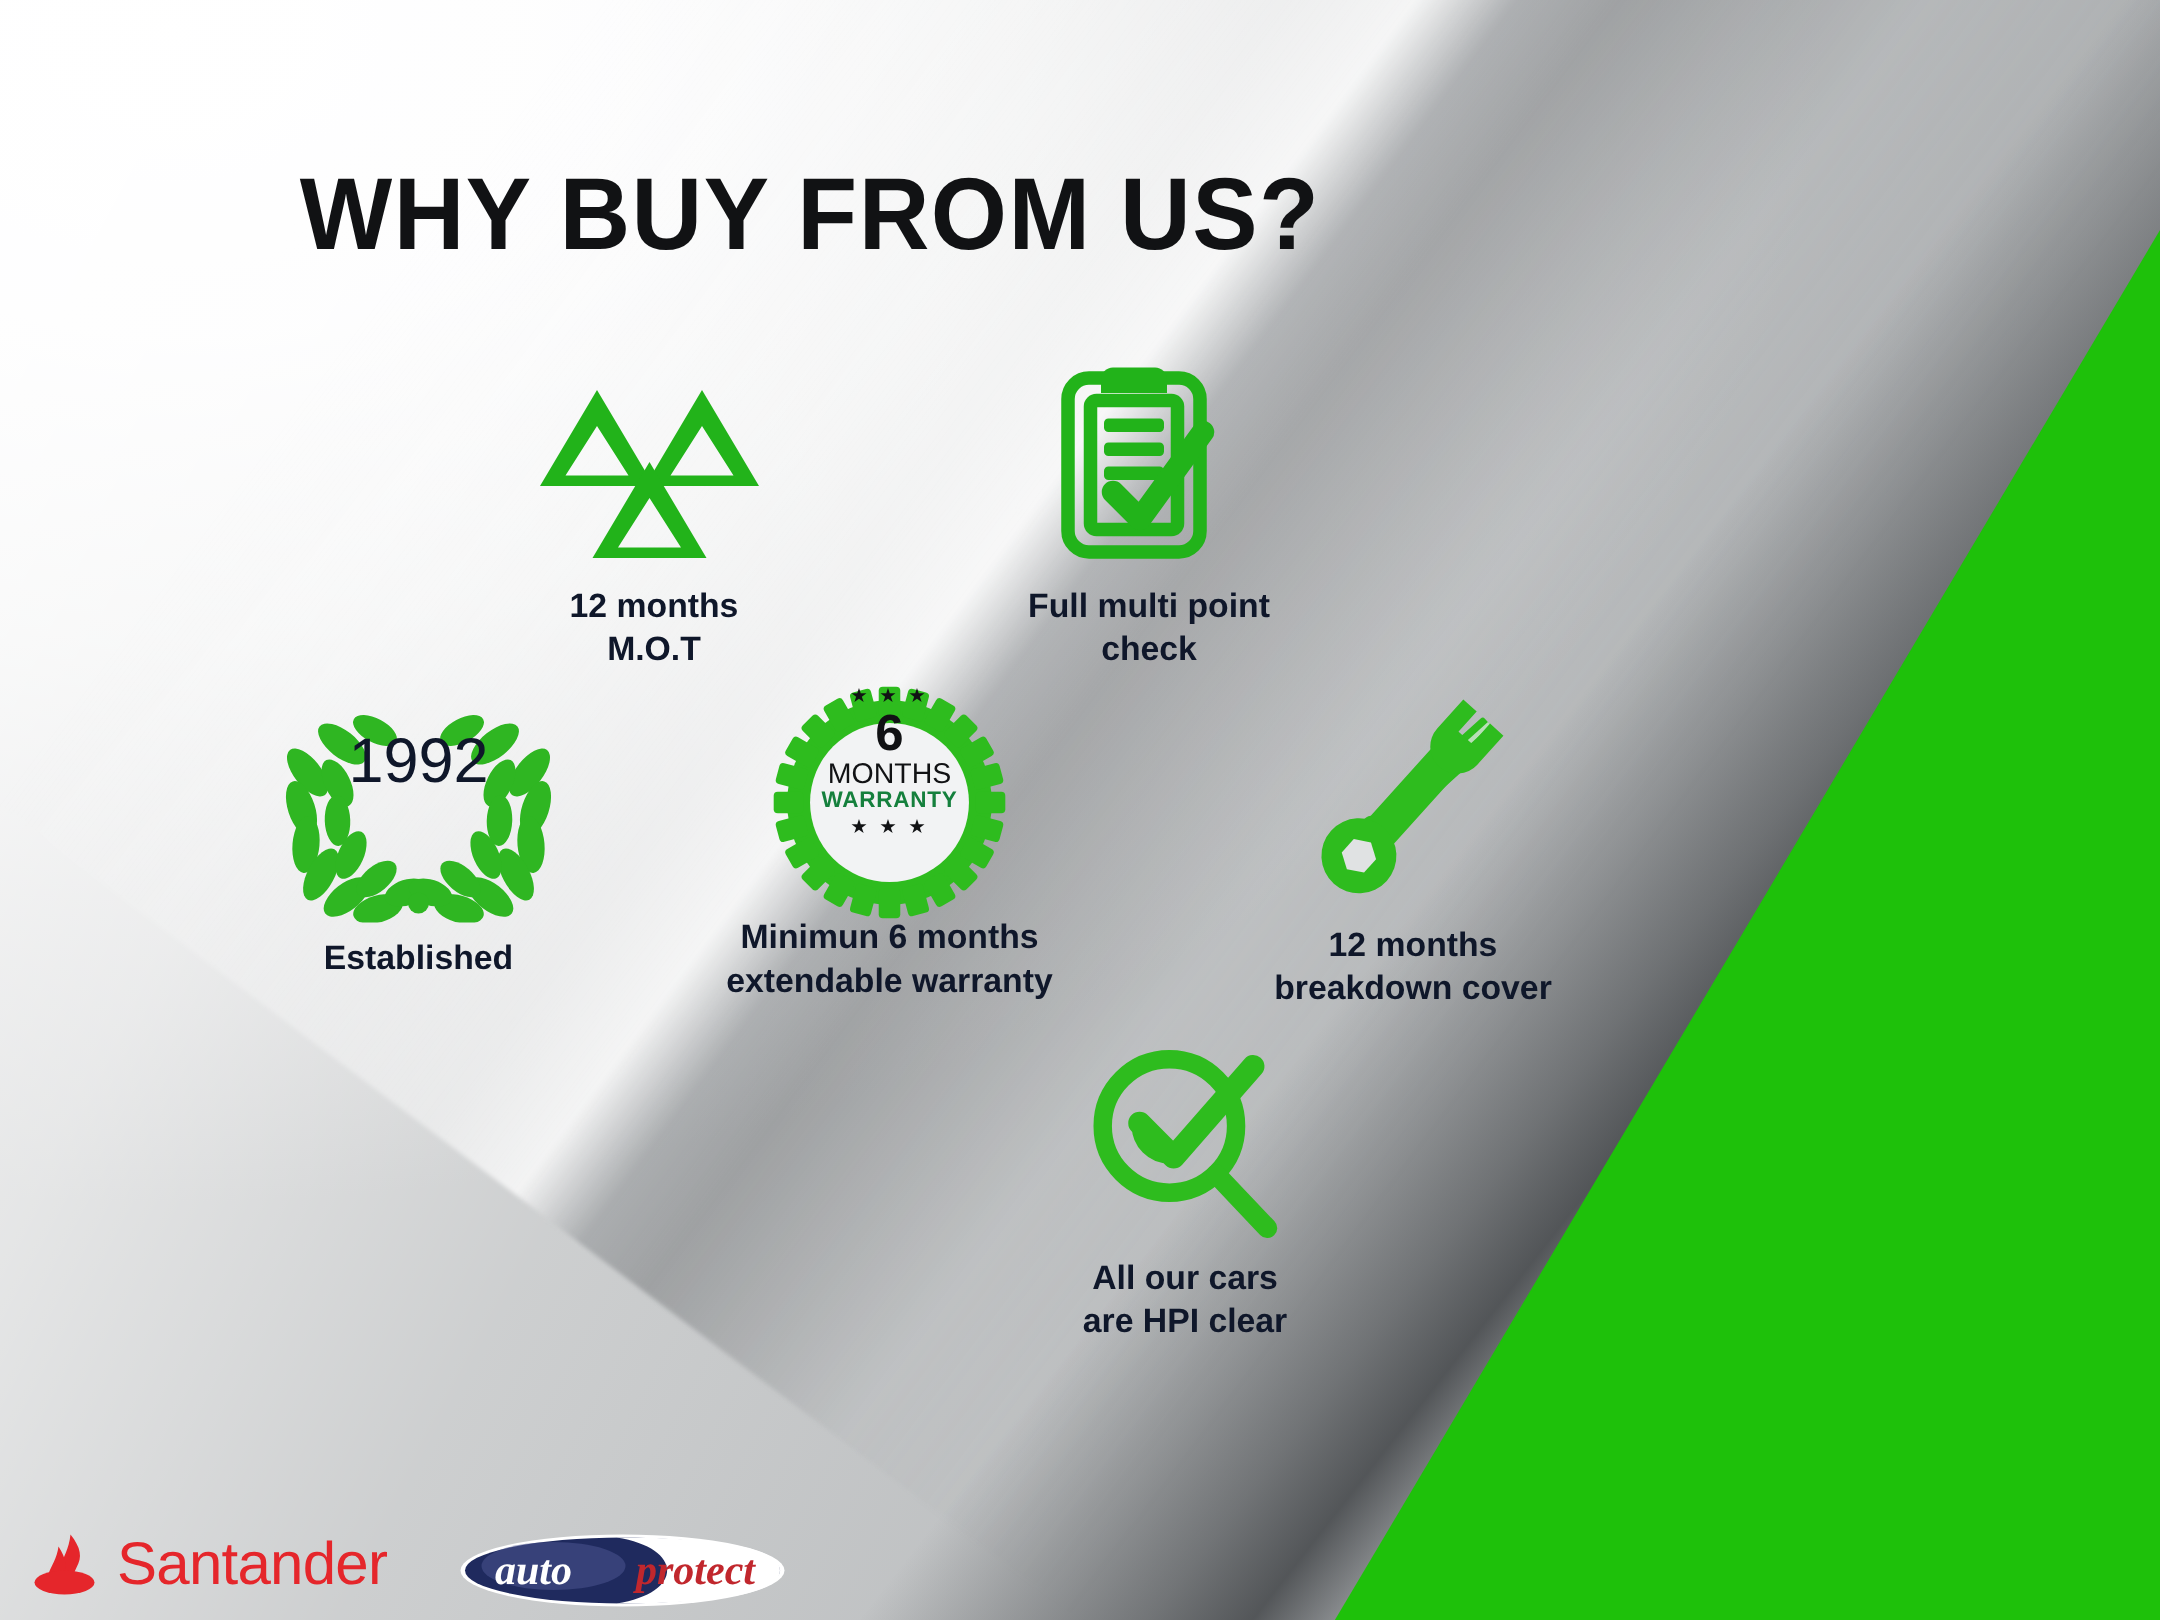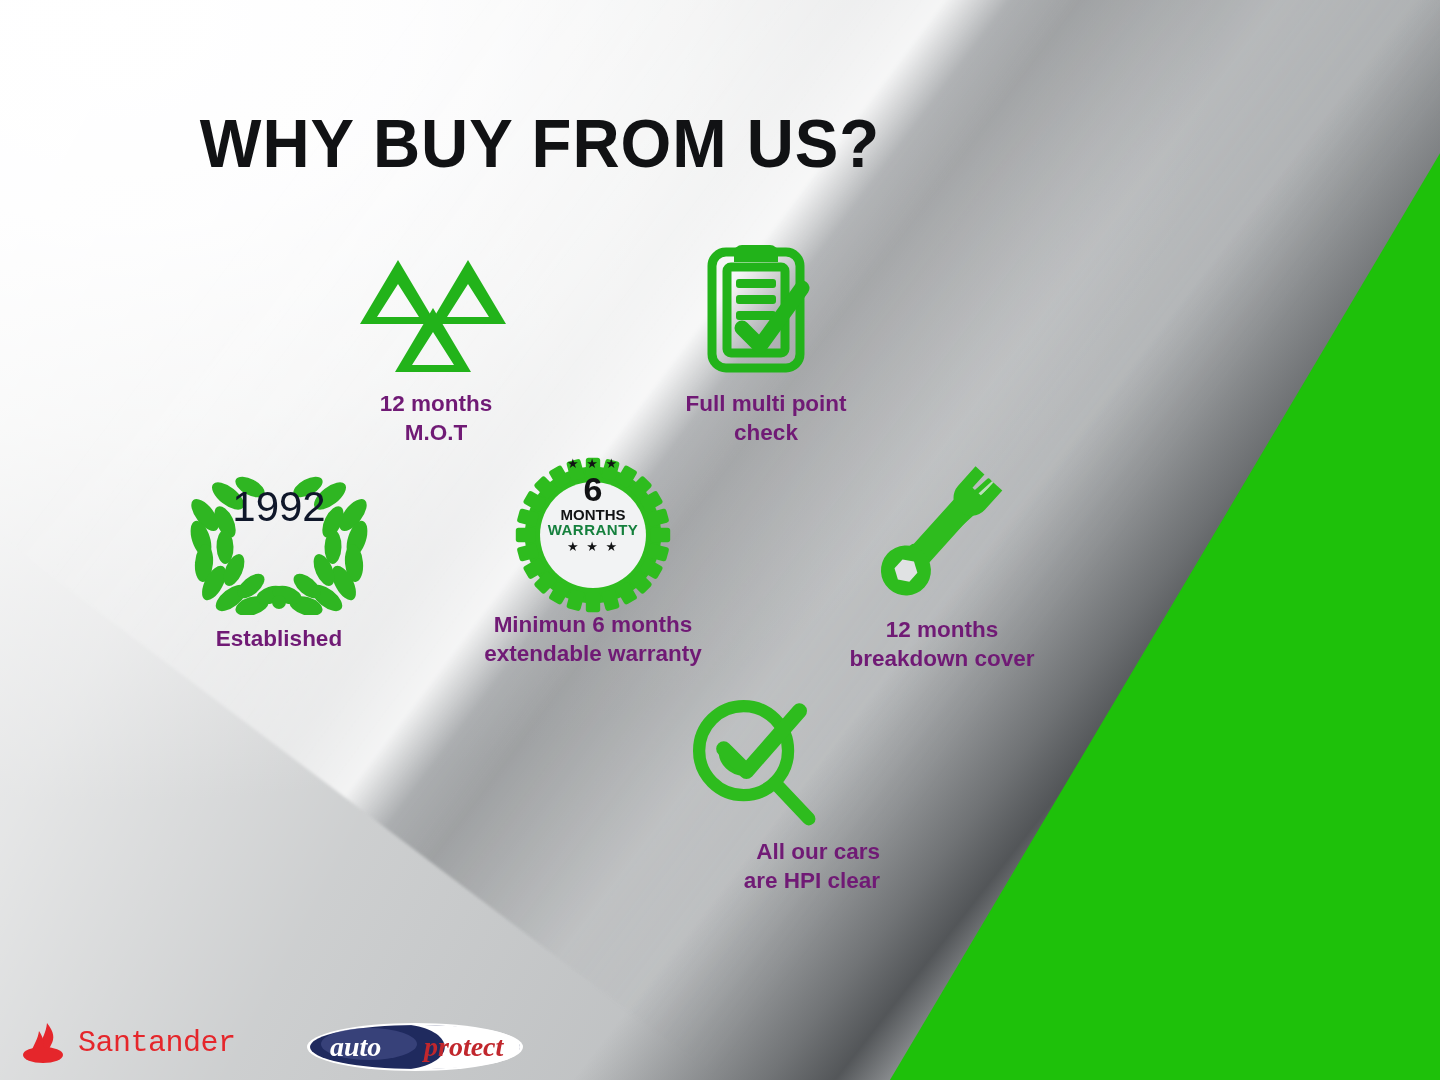--- a/index.html
+++ b/index.html
@@ -100,55 +100,55 @@
   .feature .icon-box {
     display: flex;
     align-items: flex-end;
     justify-content: center;
     margin: 0 auto;
   }
   .caption {
     font-size: 22.5px;
     font-weight: 700;
     line-height: 1.28;
-    color: #701a75;
+    color: #0f172a;
     margin-top: 6px;
     white-space: pre-line;
   }
 
   .f-mot      { left: 318px; top: 244px;  width: 236px; }
   .f-mot .icon-box   { height: 140px; }
   .f-check    { left: 640px; top: 232px;  width: 252px; }
   .f-check .icon-box { height: 152px; }
   .f-est      { left: 160px; top: 455px;  width: 238px; }
   .f-est .icon-box   { height: 160px; }
   .f-warranty { left: 438px; top: 445px;  width: 310px; }
   .f-warranty .icon-box { height: 160px; }
   .f-break    { left: 818px; top: 442px;  width: 248px; }
   .f-break .icon-box { height: 172px; }
   .f-fees     { left: 330px; top: 700px;  width: 256px; }
   .f-fees .icon-box  { height: 132px; }
-  .f-hpi      { left: 628px; top: 692px;  width: 252px; text-align: right; }
+  .f-hpi      { left: 664px; top: 692px;  width: 252px; }
   .f-hpi .icon-box   { height: 140px; }
 
   .f-est .caption { margin-top: 10px; }
   .f-break .caption { margin-top: 2px; }
 
   
   .santander {
     position: absolute;
     left: 22px;
     top: 1022px;
     display: flex;
     align-items: center;
     gap: 10px;
   }
   .santander-word {
-    font-family: Liberation Mono, monospace;
-    font-size: 30px;
+    font-family: Liberation Sans, sans-serif;
+    font-size: 40px;
     font-weight: 400;
     color: #e5262b;
     letter-spacing: -0.5px;
     line-height: 1;
   }
 
   .autoprotect {
     position: absolute;
     left: 306px;
     top: 1022px;
@@ -291,21 +291,21 @@
             <rect x="80" y="2" width="16" height="22" rx="3" transform="rotate(315 88 88)"></rect>
             <rect x="80" y="2" width="16" height="22" rx="3" transform="rotate(330 88 88)"></rect>
             <rect x="80" y="2" width="16" height="22" rx="3" transform="rotate(345 88 88)"></rect>
           </g>
         </g>
         <circle cx="88" cy="88" r="59" fill="#f2f3f4"></circle>
       </svg>
       <div style="position:absolute; left:0; right:0; top:12px; text-align:center; line-height:1;">
         <div style="font-size:13px; color:#111214; letter-spacing:2px;">★ ★ ★</div>
         <div style="font-size:34px; font-weight:700; color:#111214; margin-top:2px;">6</div>
-        <div style="font-size:15px; font-weight:700; color:#111214; letter-spacing:0px; margin-top:1px;">MONTHS</div>
+        <div style="font-size:19px; font-weight:400; color:#111214; letter-spacing:0px; margin-top:1px;">MONTHS</div>
         <div style="font-size:15px; font-weight:700; color:#15803d; letter-spacing:0.5px; margin-top:0;">WARRANTY</div>
         <div style="font-size:13px; color:#111214; letter-spacing:2px; margin-top:3px;">★ ★ ★</div>
       </div>
     </div>
     <div class="caption">Minimun 6 months
 extendable warranty</div>
   </div>
 
   <div class="feature f-break">
     <div class="icon-box">

